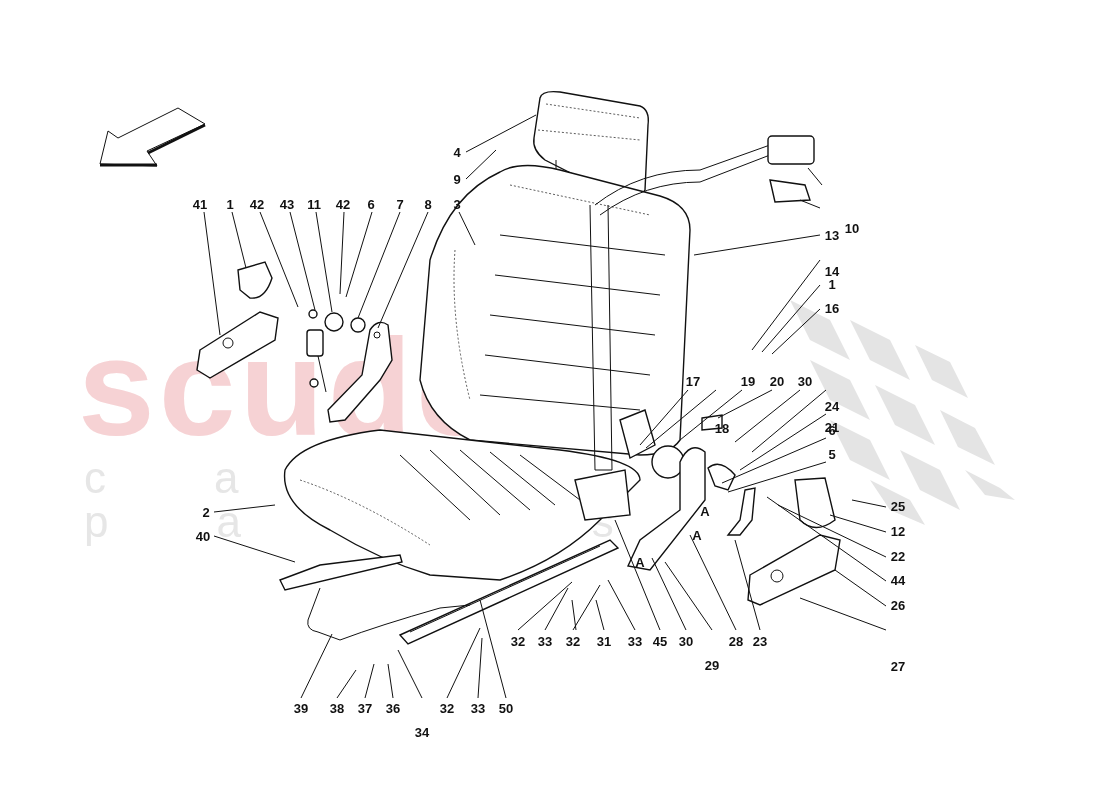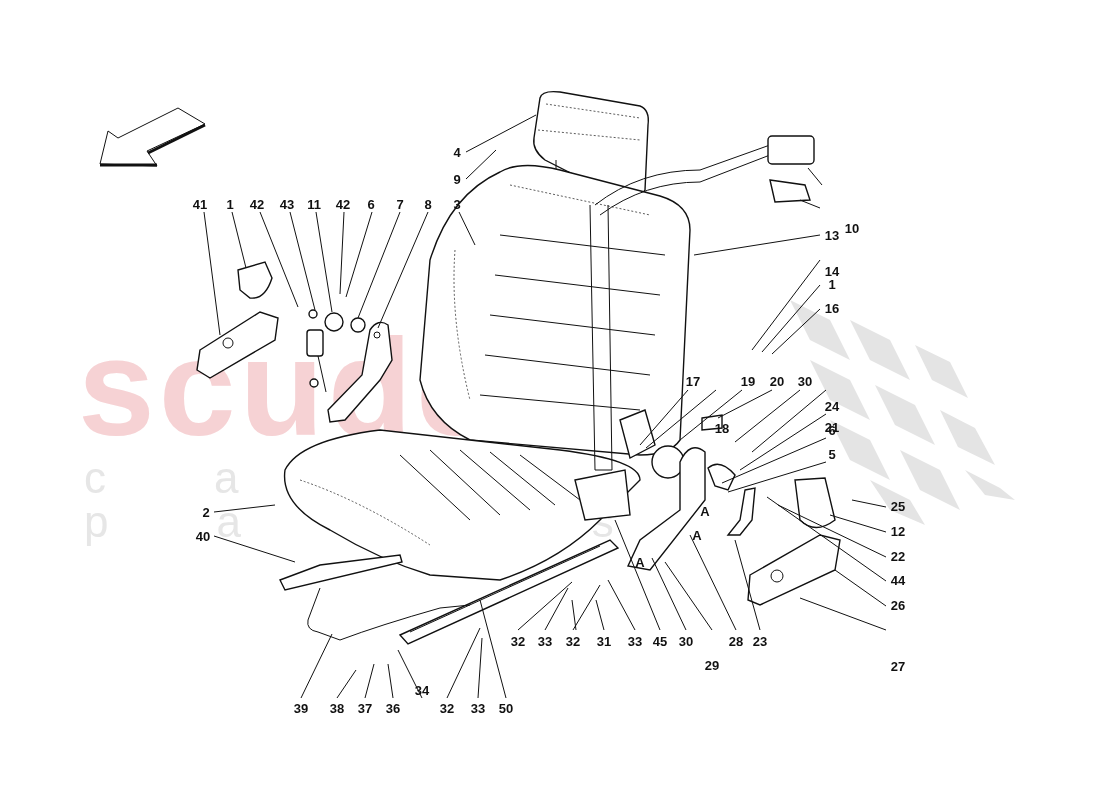--- a/index.html
+++ b/index.html
@@ -224,21 +224,21 @@
       <div class="label" style="left: 712px; top: 641px; margin-top: 24px;">29</div>
       <div class="label" style="left: 805px; top: 381px;">30</div>
       <div class="label" style="left: 686px; top: 641px;">30</div>
       <div class="label" style="left: 604px; top: 641px;">31</div>
       <div class="label" style="left: 518px; top: 641px;">32</div>
       <div class="label" style="left: 573px; top: 641px;">32</div>
       <div class="label" style="left: 447px; top: 708px;">32</div>
       <div class="label" style="left: 545px; top: 641px;">33</div>
       <div class="label" style="left: 635px; top: 641px;">33</div>
       <div class="label" style="left: 478px; top: 708px;">33</div>
-      <div class="label" style="left: 422px; top: 690px;">34</div>
+      <div class="label" style="left: 422px; top: 732px;">34</div>
       <div class="label" style="left: 506px; top: 708px;">50</div>
       <div class="label" style="left: 393px; top: 708px;">36</div>
       <div class="label" style="left: 365px; top: 708px;">37</div>
       <div class="label" style="left: 337px; top: 708px;">38</div>
       <div class="label" style="left: 301px; top: 708px;">39</div>
       <div class="label" style="left: 203px; top: 536px;">40</div>
       <div class="label" style="left: 200px; top: 204px;">41</div>
       <div class="label" style="left: 257px; top: 204px;">42</div>
       <div class="label" style="left: 343px; top: 204px;">42</div>
       <div class="label" style="left: 287px; top: 204px;">43</div>

